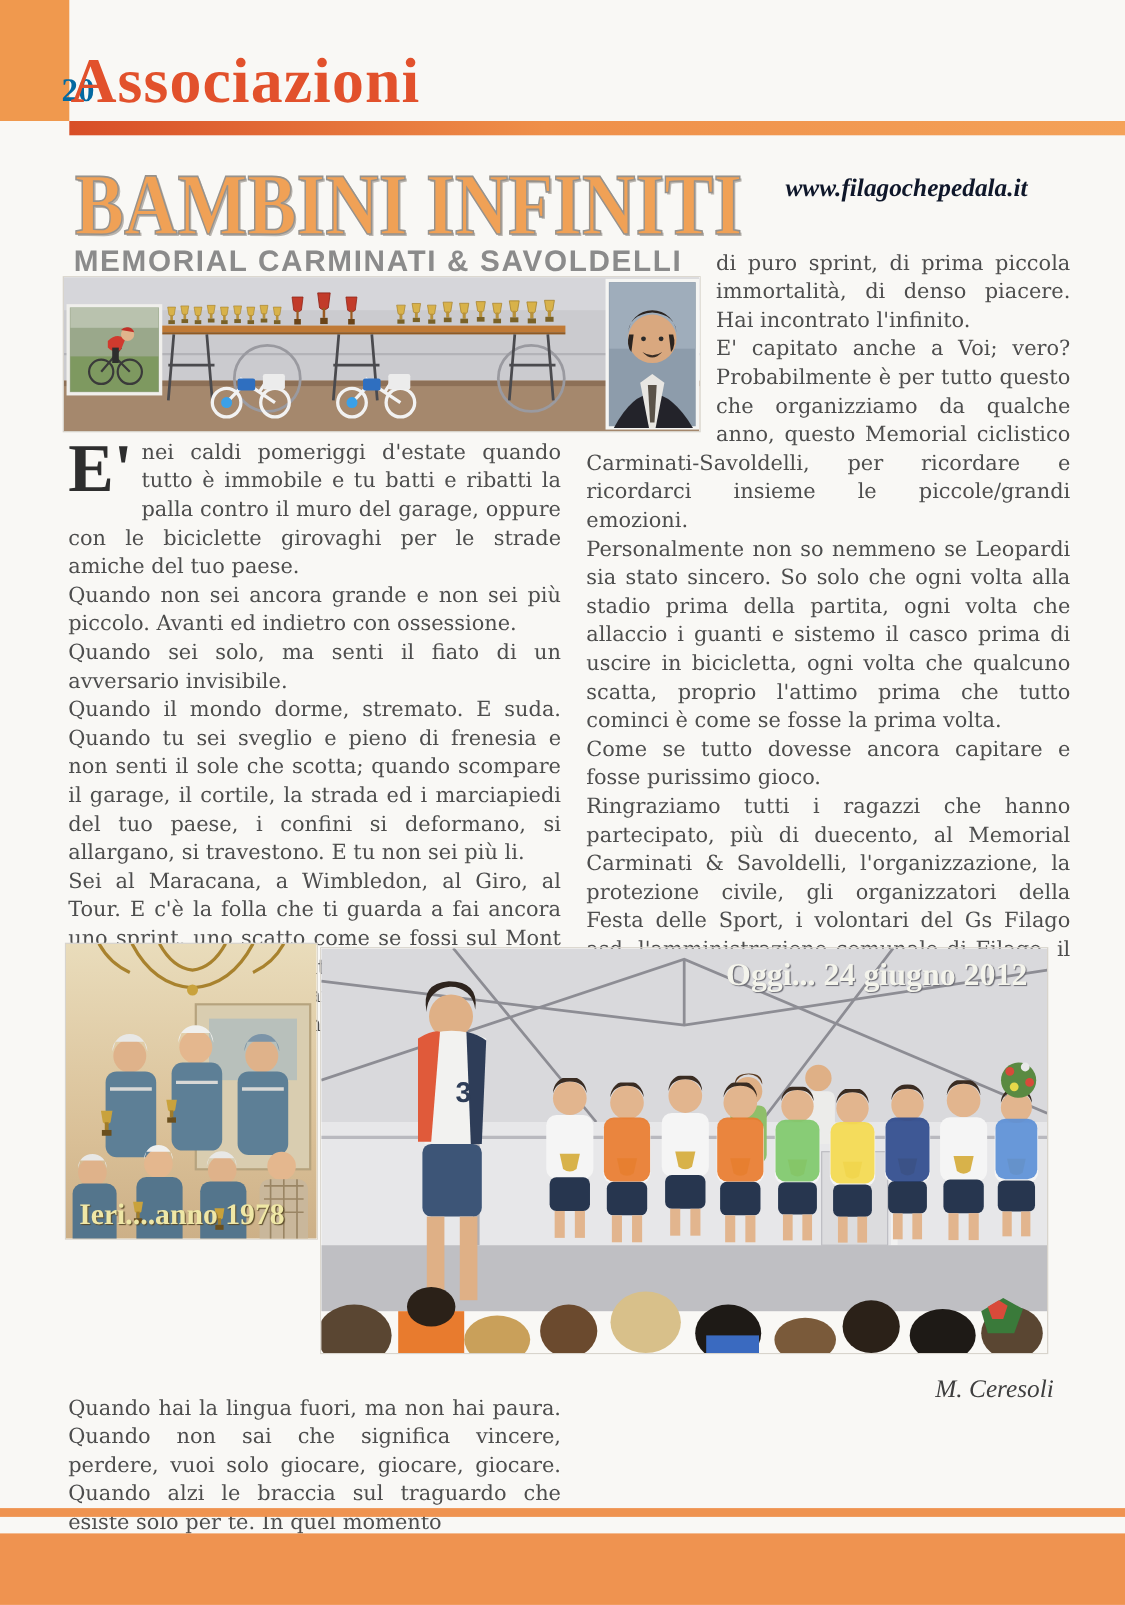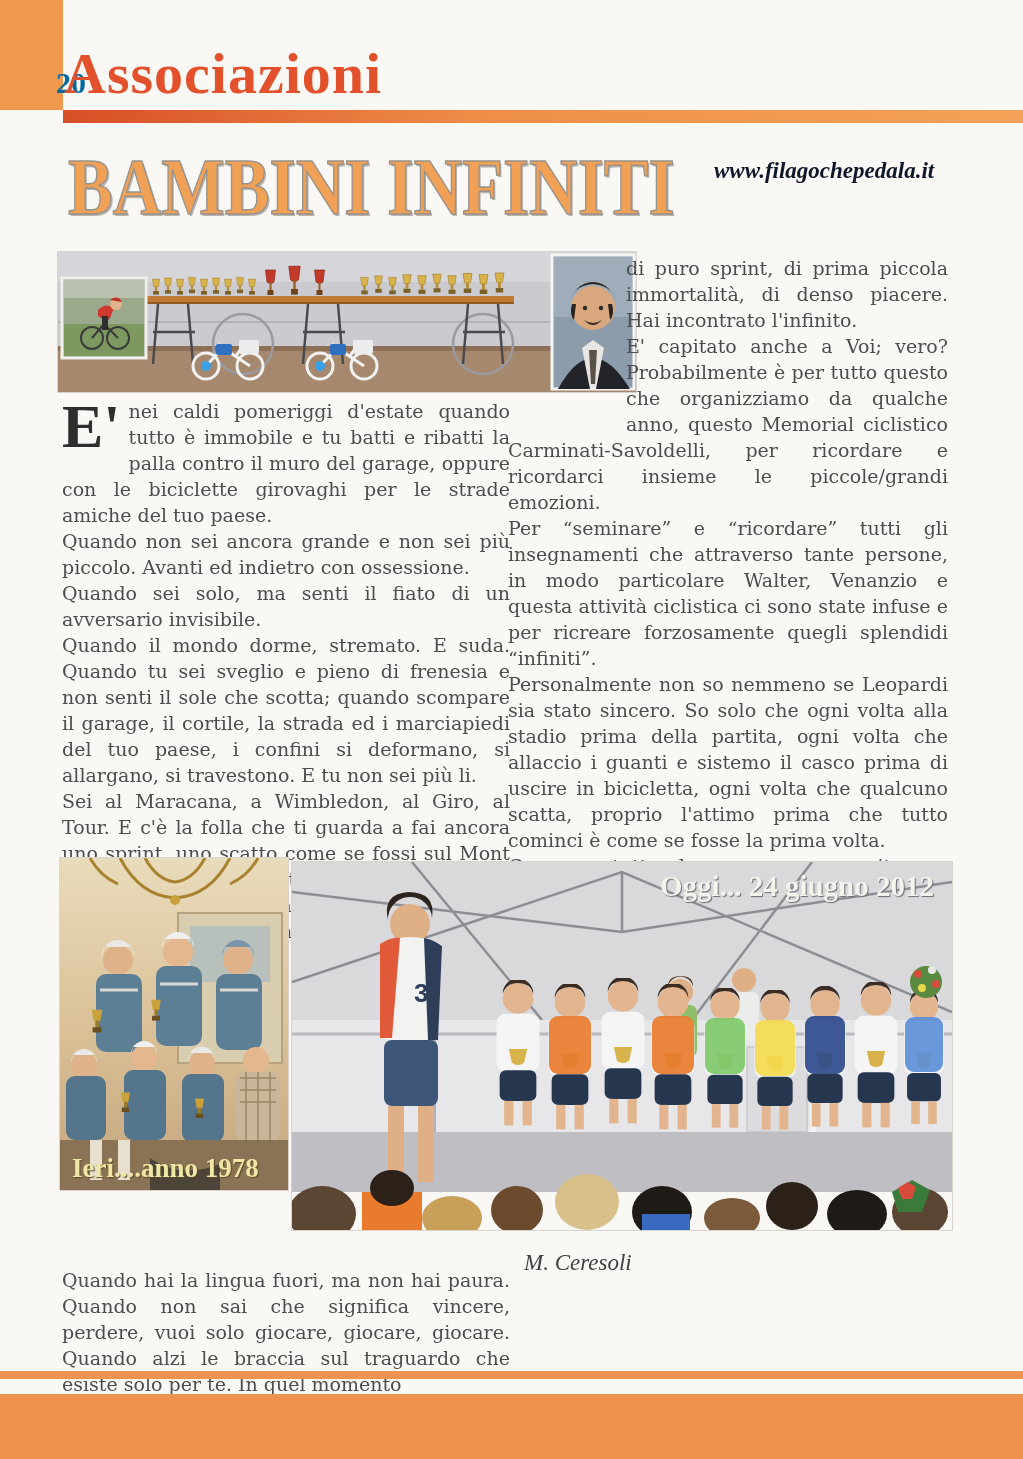--- a/index.html
+++ b/index.html
@@ -33,37 +33,37 @@
   }
   .subtitle{
     position:absolute;left:67px;top:222px;color:#8b8b8b;
     font:bold 27px "Liberation Sans",sans-serif;letter-spacing:1.5px;
     white-space:nowrap;
   }
   
   .col{color:#4d4d4d;font-size:19px;line-height:26px;text-align:justify;}
   .col p{margin:0;}
   .col-left{position:absolute;left:62px;top:398px;width:448px;}
-  .col-right{position:absolute;left:508px;top:226px;width:440px;margin-top:29px;}
+  .col-right{position:absolute;left:533px;top:226px;width:440px;}
   .strip-spacer{float:left;width:118px;height:168px;}
   .dropcap{
     float:left;font:bold 62px/52px "Liberation Serif",serif;color:#2e2e2e;
     padding:2px 8px 0 0;
   }
   .bottom-left{position:absolute;left:62px;top:1238px;width:448px;margin-top:29px;}
   .bottom-right{position:absolute;left:524px;top:1240px;width:440px;}
   .signature{
-    text-align:left;font:italic 23px "Liberation Serif",serif;color:#3f3f3f;
+    text-align:right;font:italic 23px "Liberation Serif",serif;color:#3f3f3f;
     margin-top:10px;padding-right:6px;
   }
   
   .photo{position:absolute;overflow:hidden;box-shadow:0 0 0 1px #d8d4cc;}
   .photo svg{display:block;}
   .photo-strip{left:58px;top:252px;width:578px;height:140px;}
-  .photo-1978{left:60px;top:858px;width:228px;height:332px;}
+  .photo-1978{left:60px;top:858px;width:228px;height:268px;}
   .photo-2012{left:292px;top:862px;width:660px;height:368px;}
   .caption-1978{
     position:absolute;left:12px;bottom:6px;color:#efe7a6;
     font:bold 27px "Liberation Serif",serif;text-shadow:1px 1px 1px #5a4a28;
   }
   .caption-2012{
     position:absolute;right:18px;top:8px;color:#f4f4ec;
     font:bold 29px "Liberation Serif",serif;text-shadow:1px 1px 1px #6a6a72;
   }
   
@@ -75,20 +75,21 @@
 
 <div class="page">
 
   <div class="corner-block"></div>
   <div class="page-num">20</div>
   <div class="section-title">Associazioni</div>
   <div class="header-bar"></div>
   <div class="site-url">www.filagochepedala.it</div>
 
   <div class="main-title">BAMBINI INFINITI</div>
+  <div class="subtitle">MEMORIAL CARMINATI &amp; SAVOLDELLI</div>
 
   <div class="photo photo-strip">
     <svg width="578" height="140" viewBox="0 0 578 140">
       <defs>
         <symbol id="cup" viewBox="0 0 10 16">
           <path d="M2 1 h6 l-1 6 q-2 2 -4 0 Z" fill="#d8b24a" stroke="#a8842e" stroke-width=".5"></path>
           <rect x="4" y="7" width="2" height="4" fill="#b8923a"></rect>
           <rect x="2.5" y="11" width="5" height="3" fill="#7a6228"></rect>
         </symbol>
         <symbol id="bigcup" viewBox="0 0 14 30">
@@ -194,21 +195,20 @@
     <p>Quando sei solo, ma senti il fiato di un avversario invisibile.</p>
     <p>Quando il mondo dorme, stremato. E suda. Quando tu sei sveglio e pieno di frenesia e non senti il sole che scotta; quando scompare il garage, il cortile, la strada ed i marciapiedi del tuo paese, i confini si deformano, si allargano, si travestono. E tu non sei più li.</p>
     <p>Sei al Maracana, a Wimbledon, al Giro, al Tour. E c'è la folla che ti guarda a fai ancora uno sprint, uno scatto come se fossi sul Mont Ventoux in quel momento magico e delirante.</p>
     <p>Quando non sei mai stanco, quando pensi che non ti arrenderai mai, neanche ai draghi.</p>
   </div>
 
   <div class="col col-right">
     <div class="strip-spacer"></div>
     <p>di puro sprint, di prima piccola immortalità, di denso piacere. Hai incontrato l'infinito.</p>
     <p>E' capitato anche a Voi; vero? Probabilmente è per tutto questo che organizziamo da qualche anno, questo Memorial ciclistico Carminati-Savoldelli, per ricordare e ricordarci insieme le piccole/grandi emozioni.</p>
-    <p>Per “seminare” e “ricordare” tutti gli insegnamenti che attraverso tante persone, in modo particolare Walter, Venanzio e questa attività ciclistica ci sono state infuse e per ricreare forzosamente quegli splendidi “infiniti”.</p>
     <p>Personalmente non so nemmeno se Leopardi sia stato sincero. So solo che ogni volta alla stadio prima della partita, ogni volta che allaccio i guanti e sistemo il casco prima di uscire in bicicletta, ogni volta che qualcuno scatta, proprio l'attimo prima che tutto cominci è come se fosse la prima volta.</p>
     <p>Come se tutto dovesse ancora capitare e fosse purissimo gioco.</p>
     <p>Ringraziamo tutti i ragazzi  che hanno partecipato, più di duecento, al Memorial Carminati &amp; Savoldelli, l'organizzazione, la protezione civile, gli organizzatori della Festa delle Sport, i volontari del Gs Filago asd, l'amministrazione comunale di Filago, il personale medico e paramedico.</p>
   </div>
 
   <div class="photo photo-1978">
     <svg width="228" height="360" viewBox="0 0 228 360">
       <defs>
         <linearGradient id="sepia" x1="0" y1="0" x2="0" y2="1">
           <stop offset="0" stop-color="#e9dcbb"></stop>

